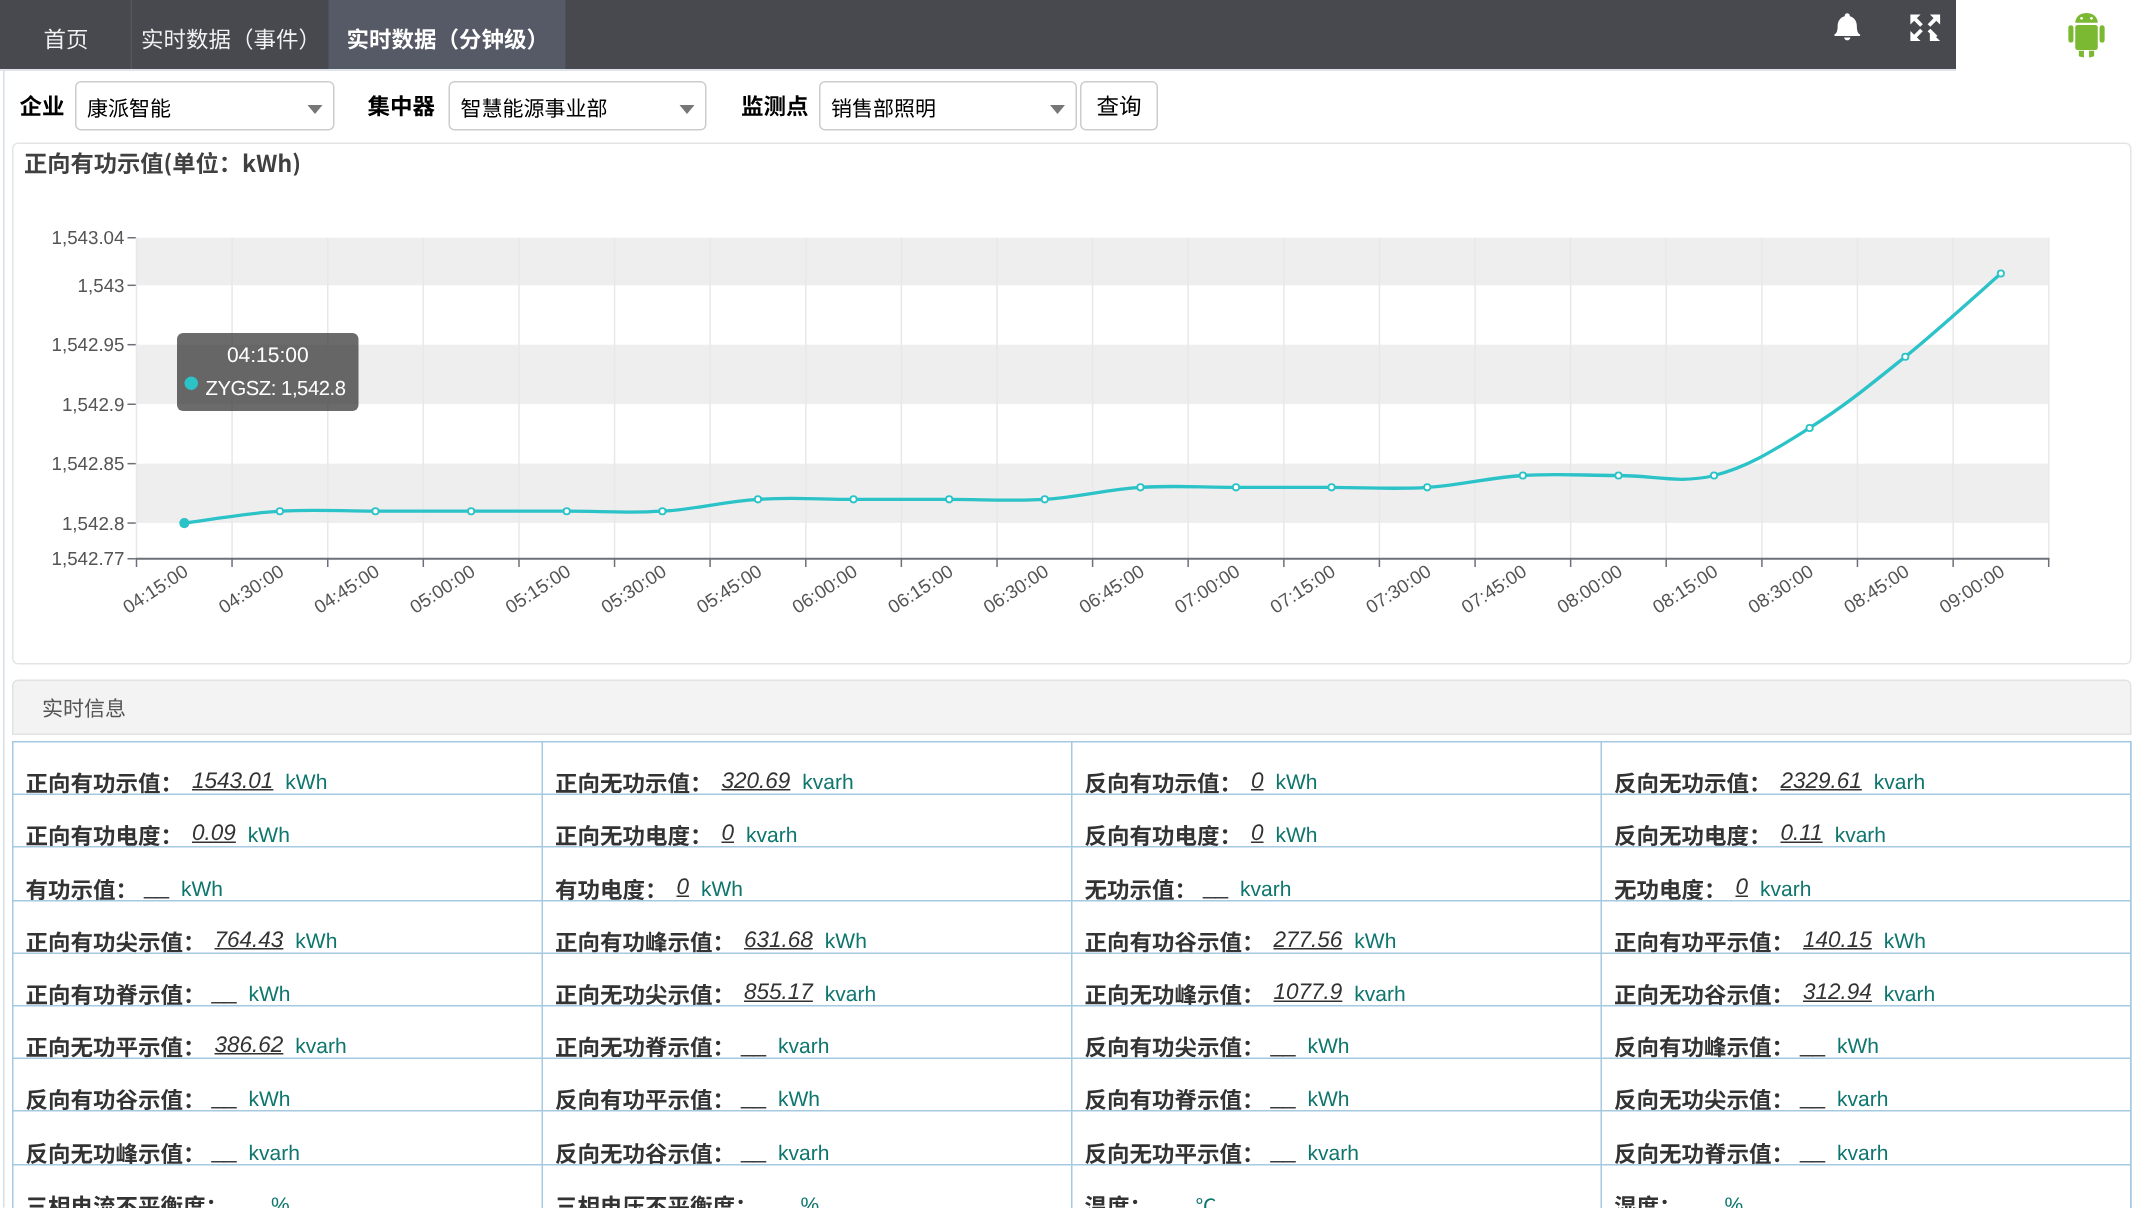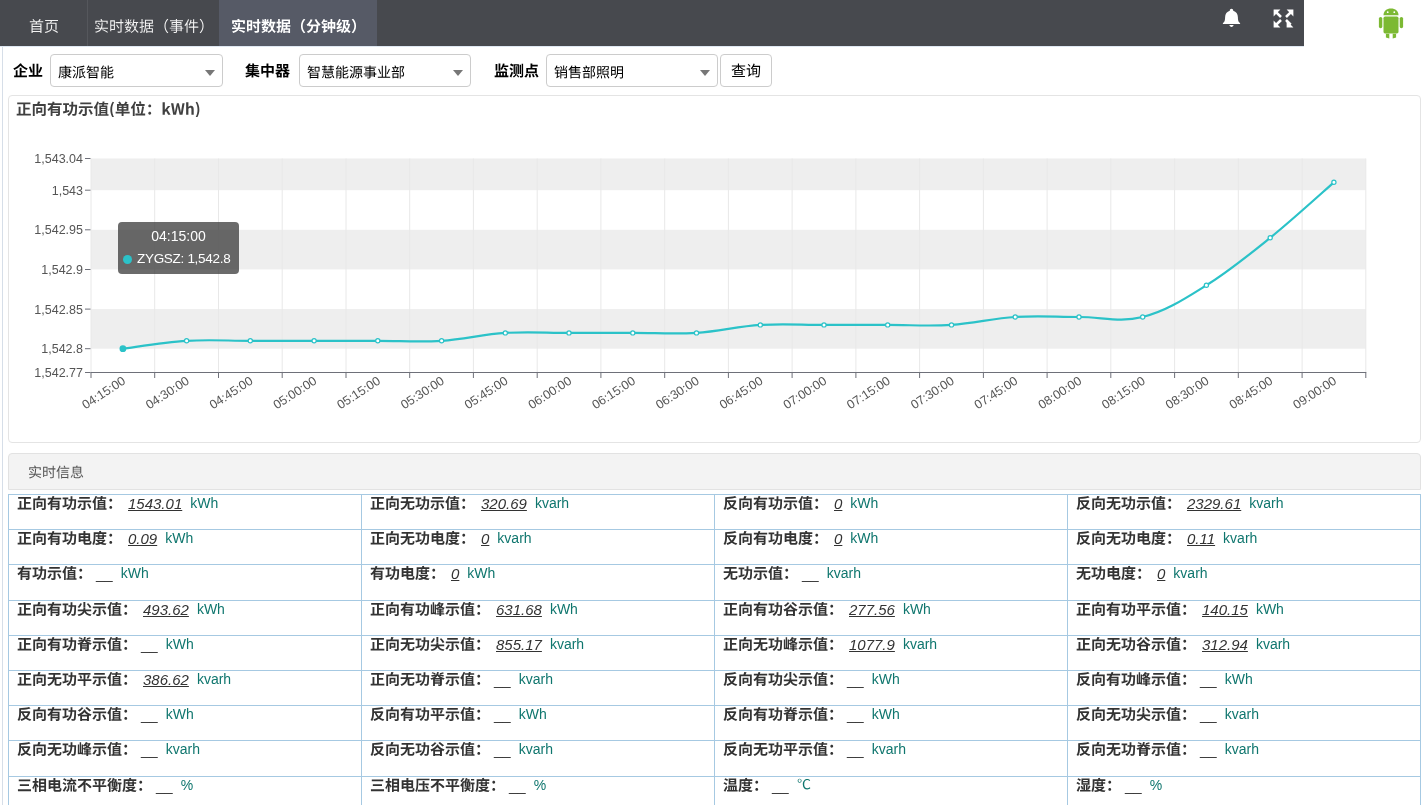--- a/index.html
+++ b/index.html
@@ -14,25 +14,25 @@
 #fbar{position:absolute;left:0;top:47px;width:1424px;height:48px;background:#fff}
 .flab{position:absolute;top:16px}
 .sel{position:absolute;top:7px;height:33px;border:1px solid #ccc;border-radius:4px;background:#fff;display:flex;align-items:center;padding-left:7px}
 .sel svg{transform:translateY(1px)}
 .arr{position:absolute;right:7px;top:15px;width:0;height:0;border-left:5px solid transparent;border-right:5px solid transparent;border-top:6px solid #777}
 #qbtn{position:absolute;left:720px;top:7px;width:52px;height:33px;border:1px solid #ccc;border-radius:4px;background:#fff;display:flex;align-items:center;justify-content:center}
 #panel{position:absolute;left:8px;top:95px;width:1413px;height:348px;border:1px solid #e4e4e4;border-radius:4px;background:#fff}
 #ptitle{position:absolute;left:16px;top:101px;color:#404040}
 #tip{position:absolute;left:118px;top:222px;width:121px;height:52px;background:rgba(50,50,50,.72);border-radius:4px;color:#fff;font-size:15px}
 #tip .l1{text-align:center;margin-top:6px;line-height:16px;font-size:14px}
-#tip .l2{margin:7px 0 0 5px;line-height:16px;display:flex;align-items:center;white-space:nowrap;font-size:13.5px;letter-spacing:-0.3px}
+#tip .l2{margin:7px 0 0 5px;line-height:16px;display:flex;align-items:flex-start;white-space:nowrap;font-size:13.5px;letter-spacing:-0.3px}
 #tip .dot{width:9px;height:9px;border-radius:50%;background:#2bc2c8;margin-right:5px;flex:none}
 #rthead{position:absolute;left:8px;top:453px;width:1413px;height:37px;background:#f3f3f3;border:1px solid #e2e2e2;border-radius:4px 4px 0 0;display:flex;align-items:center;padding-left:19px;color:#555}
 #tbl{position:absolute;left:8px;top:494px;width:1413px;display:grid;grid-template-columns:1fr 1fr 1fr 1fr;grid-auto-rows:34.2px;gap:1px;background:#a6c9e2;border:1px solid #a6c9e2}
-.cell{background:#fff;display:flex;align-items:flex-start;padding-left:8px;overflow:hidden}
+.cell{background:#fff;display:flex;align-items:flex-end;padding-left:8px;overflow:hidden}
 .lab{color:#333;display:flex;align-items:center}
 .lab svg{transform:translateY(0.5px)}
 .val{margin-left:6px;font-style:italic;text-decoration:underline;color:#333;font-size:15px}
 .nv{margin-left:4px;color:#333;font-size:15px;letter-spacing:0px}
 .unit{margin-left:8px;color:#0f766e;font-size:14px;display:flex;align-items:center}
 </style></head><body>
 <div id="nav">
     <div class="tab" id="t1">
       <svg width="30.0" height="15.0" viewBox="0 -880 2000 1000" fill="currentColor">
         <use href="#g9996r" x="0"></use>
@@ -461,21 +461,21 @@
           <use href="#g6b63b" x="0"></use>
           <use href="#g5411b" x="1000"></use>
           <use href="#g6709b" x="2000"></use>
           <use href="#g529fb" x="3000"></use>
           <use href="#g5c16b" x="4000"></use>
           <use href="#g793ab" x="5000"></use>
           <use href="#g503cb" x="6000"></use>
           <use href="#gff1ab" x="7000"></use>
         </svg>
       </span>
-      <span class="val">493.62</span>
+      <span class="val">764.43</span>
       <span class="unit">kWh</span>
     </div>
     <div class="cell">
       <span class="lab">
         <svg width="120.0" height="15.0" viewBox="0 -880 8000 1000" fill="currentColor">
           <use href="#g6b63b" x="0"></use>
           <use href="#g5411b" x="1000"></use>
           <use href="#g6709b" x="2000"></use>
           <use href="#g529fb" x="3000"></use>
           <use href="#g5cf0b" x="4000"></use>

